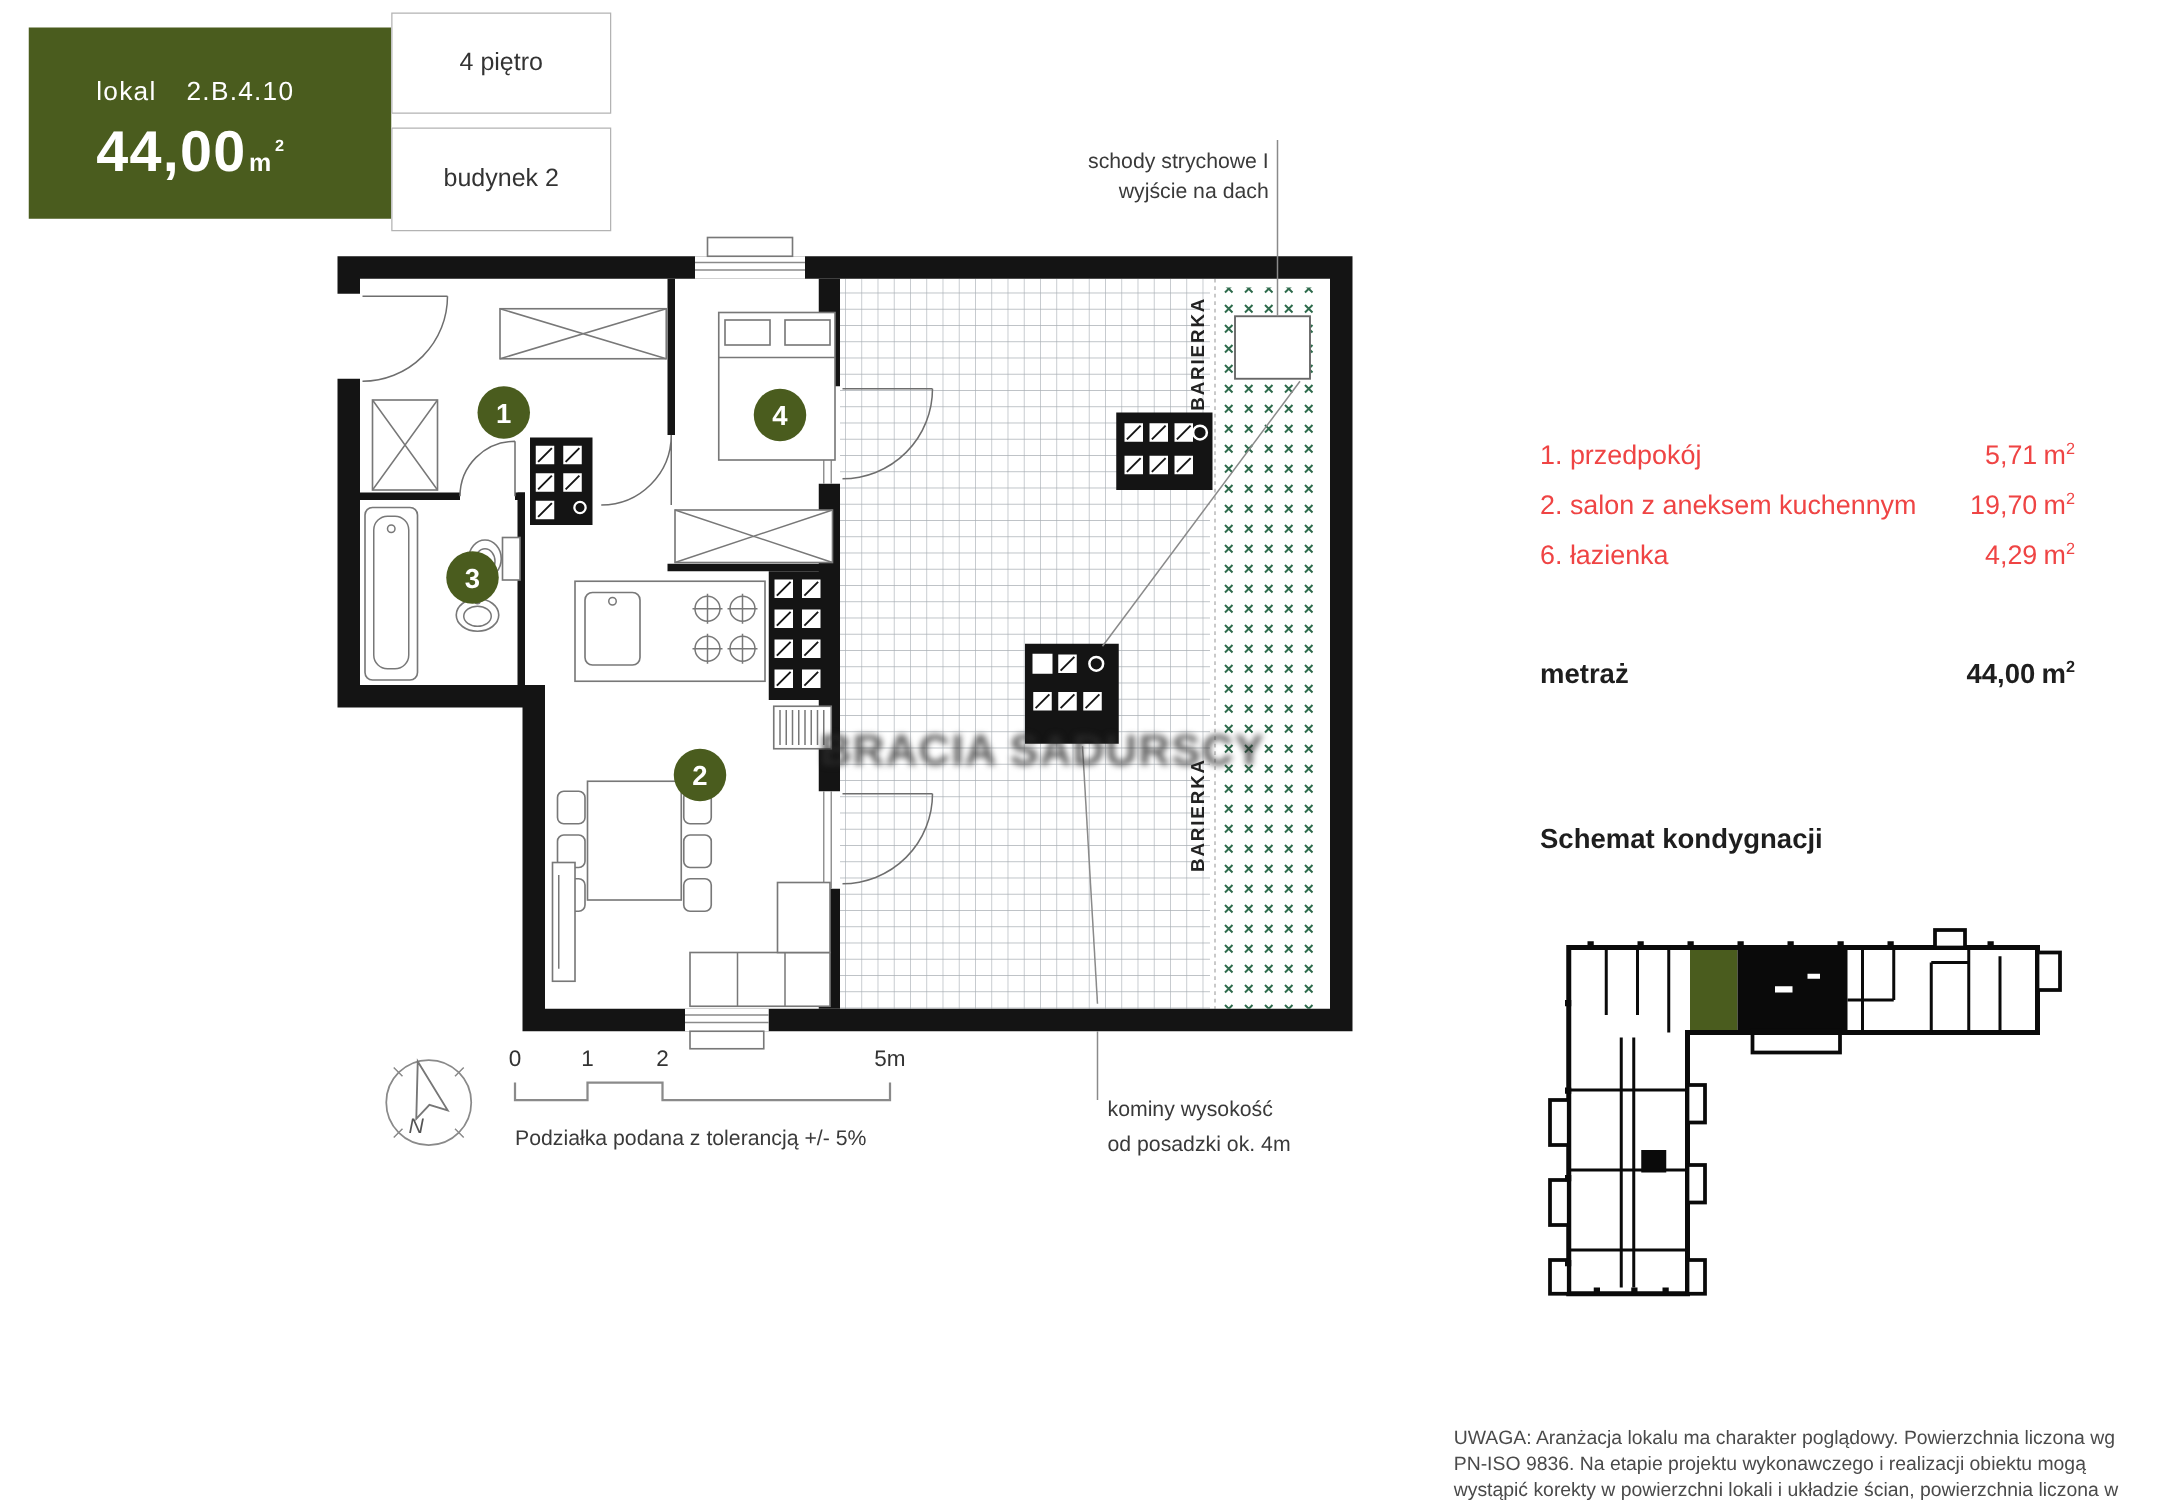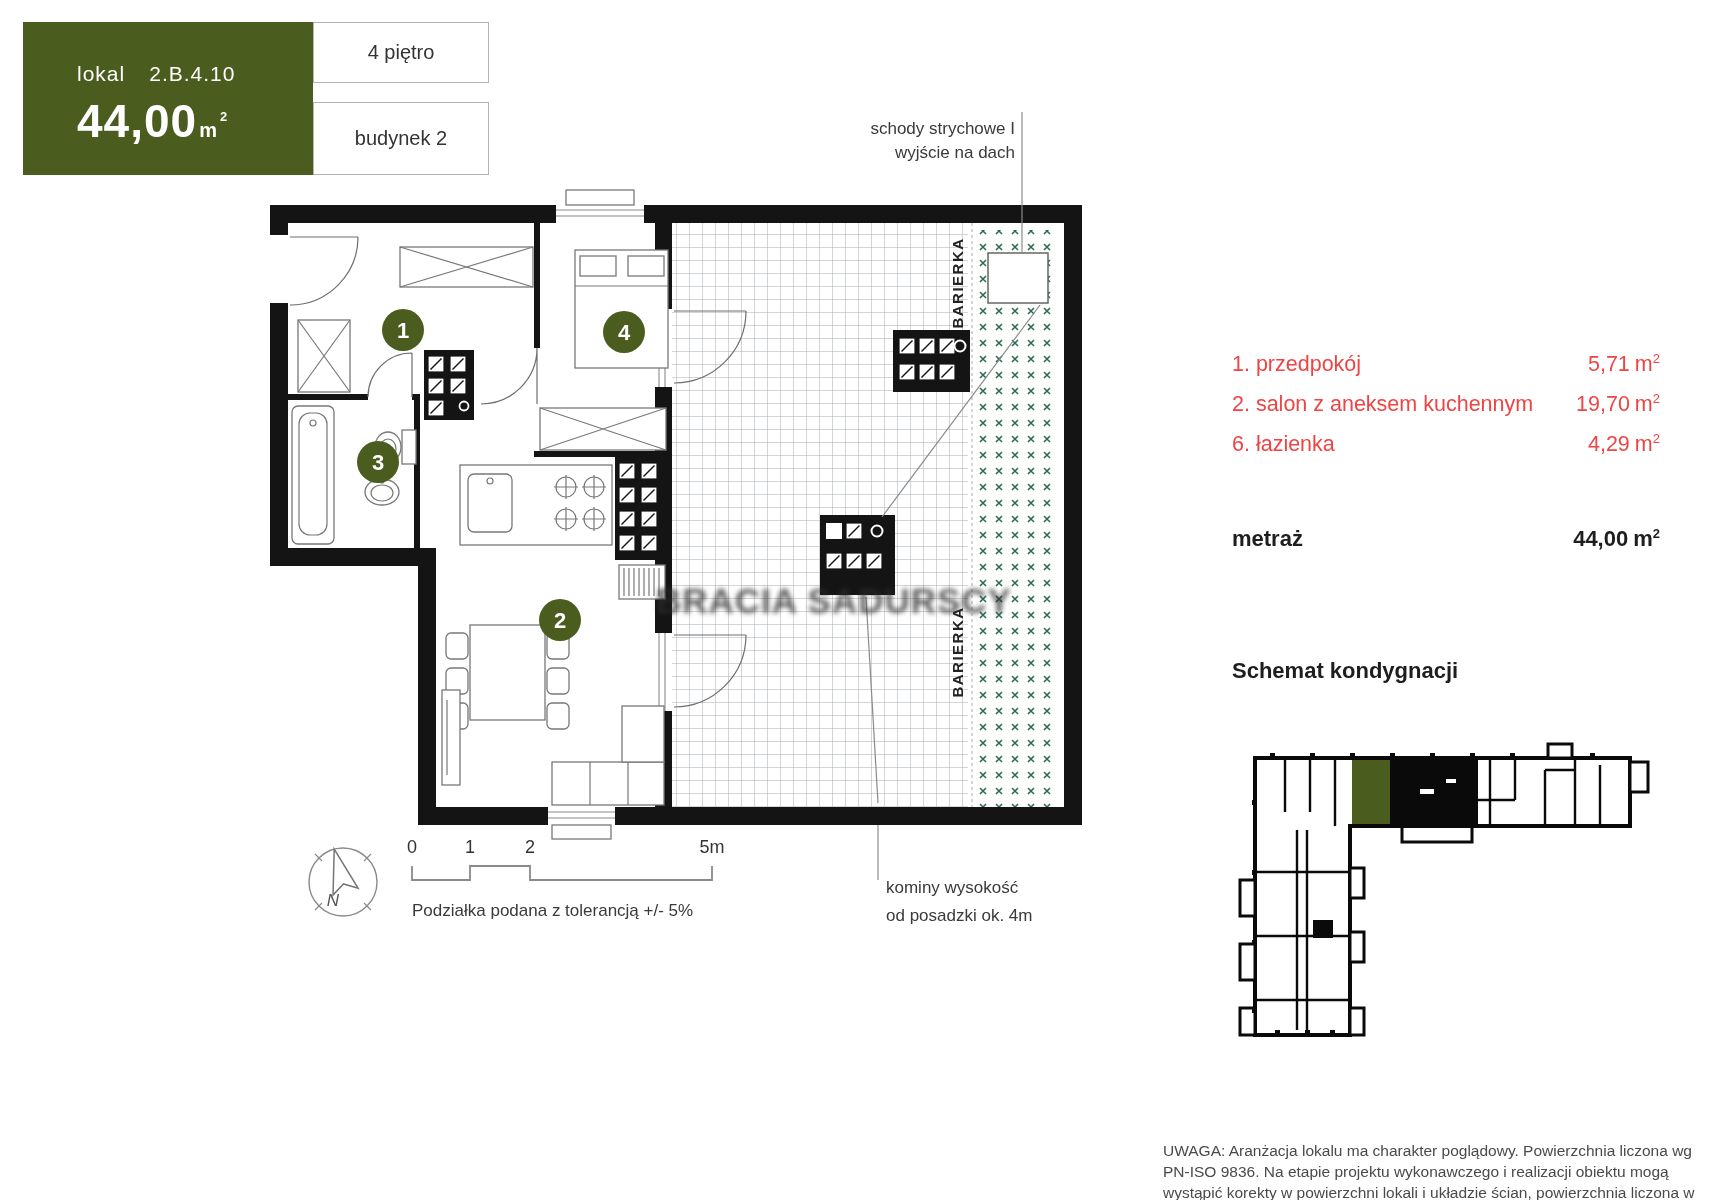--- a/index.html
+++ b/index.html
@@ -15,22 +15,22 @@
   
   .unit-card{left:23px;top:22px;width:290px;height:153px;background:var(--accent);color:#fff;
              box-sizing:border-box;padding:40px 0 0 54px;}
   .unit-card .lokal-line{font-size:21px;letter-spacing:1px;}
   .unit-card .lokal-line .num{margin-left:24px;}
   .unit-card .area-line{margin-top:8px;font-size:46px;font-weight:bold;letter-spacing:1px;}
   .unit-card .area-line .unit{font-size:20px;font-weight:bold;margin-left:2px;}
   .unit-card .area-line .sup2{font-size:13px;vertical-align:super;line-height:0;}
   .info-box{width:176px;box-sizing:border-box;border:1px solid #b3b3b3;background:#fff;
             display:flex;align-items:center;justify-content:center;font-size:20px;color:#333;}
-  #floor-box{left:313px;top:22px;height:61px;}
-  #building-box{left:313px;top:102px;height:73px;}
+  #floor-box{left:313px;top:10px;height:81px;}
+  #building-box{left:313px;top:102px;height:83px;}
 
   
   .room-list{left:1232px;top:352px;width:428px;}
   .room-row{display:flex;justify-content:space-between;align-items:baseline;
             font-size:21.5px;color:#ef4444;margin-bottom:15px;}
   .room-row .area{white-space:nowrap;}
   .sup{font-size:13px;vertical-align:super;line-height:0;}
   .unit-m{margin-left:5px;}
   .total-row{left:1232px;top:526px;width:428px;display:flex;justify-content:space-between;
              font-size:22px;font-weight:bold;color:#1e1e1e;}

